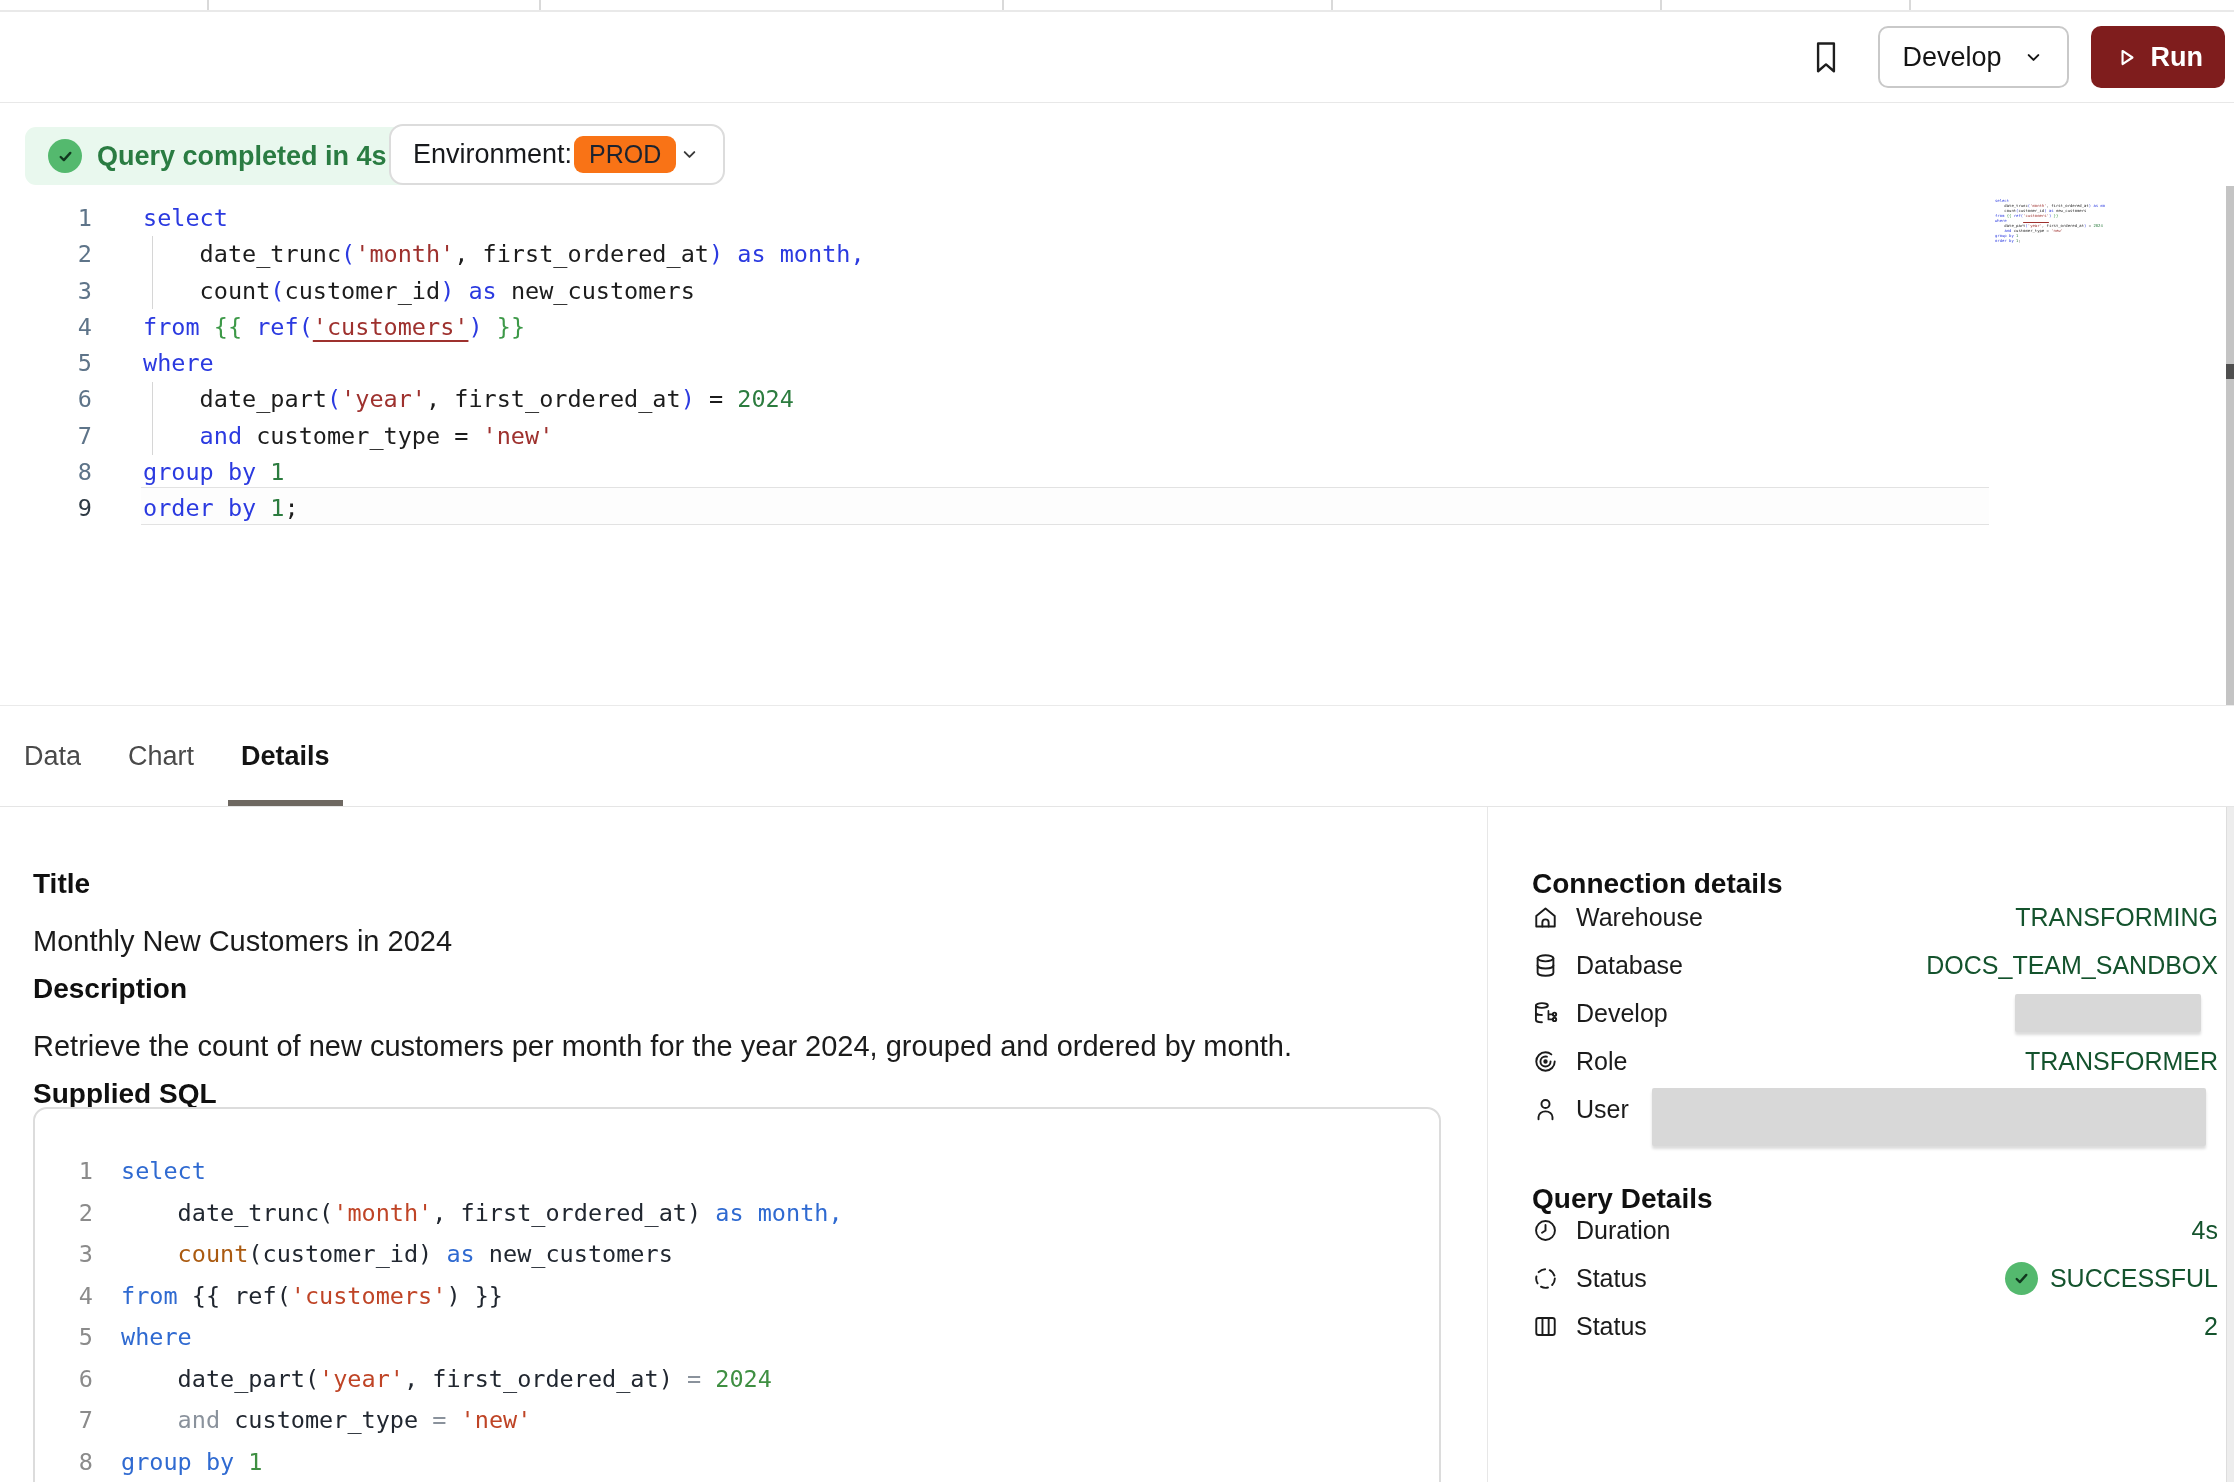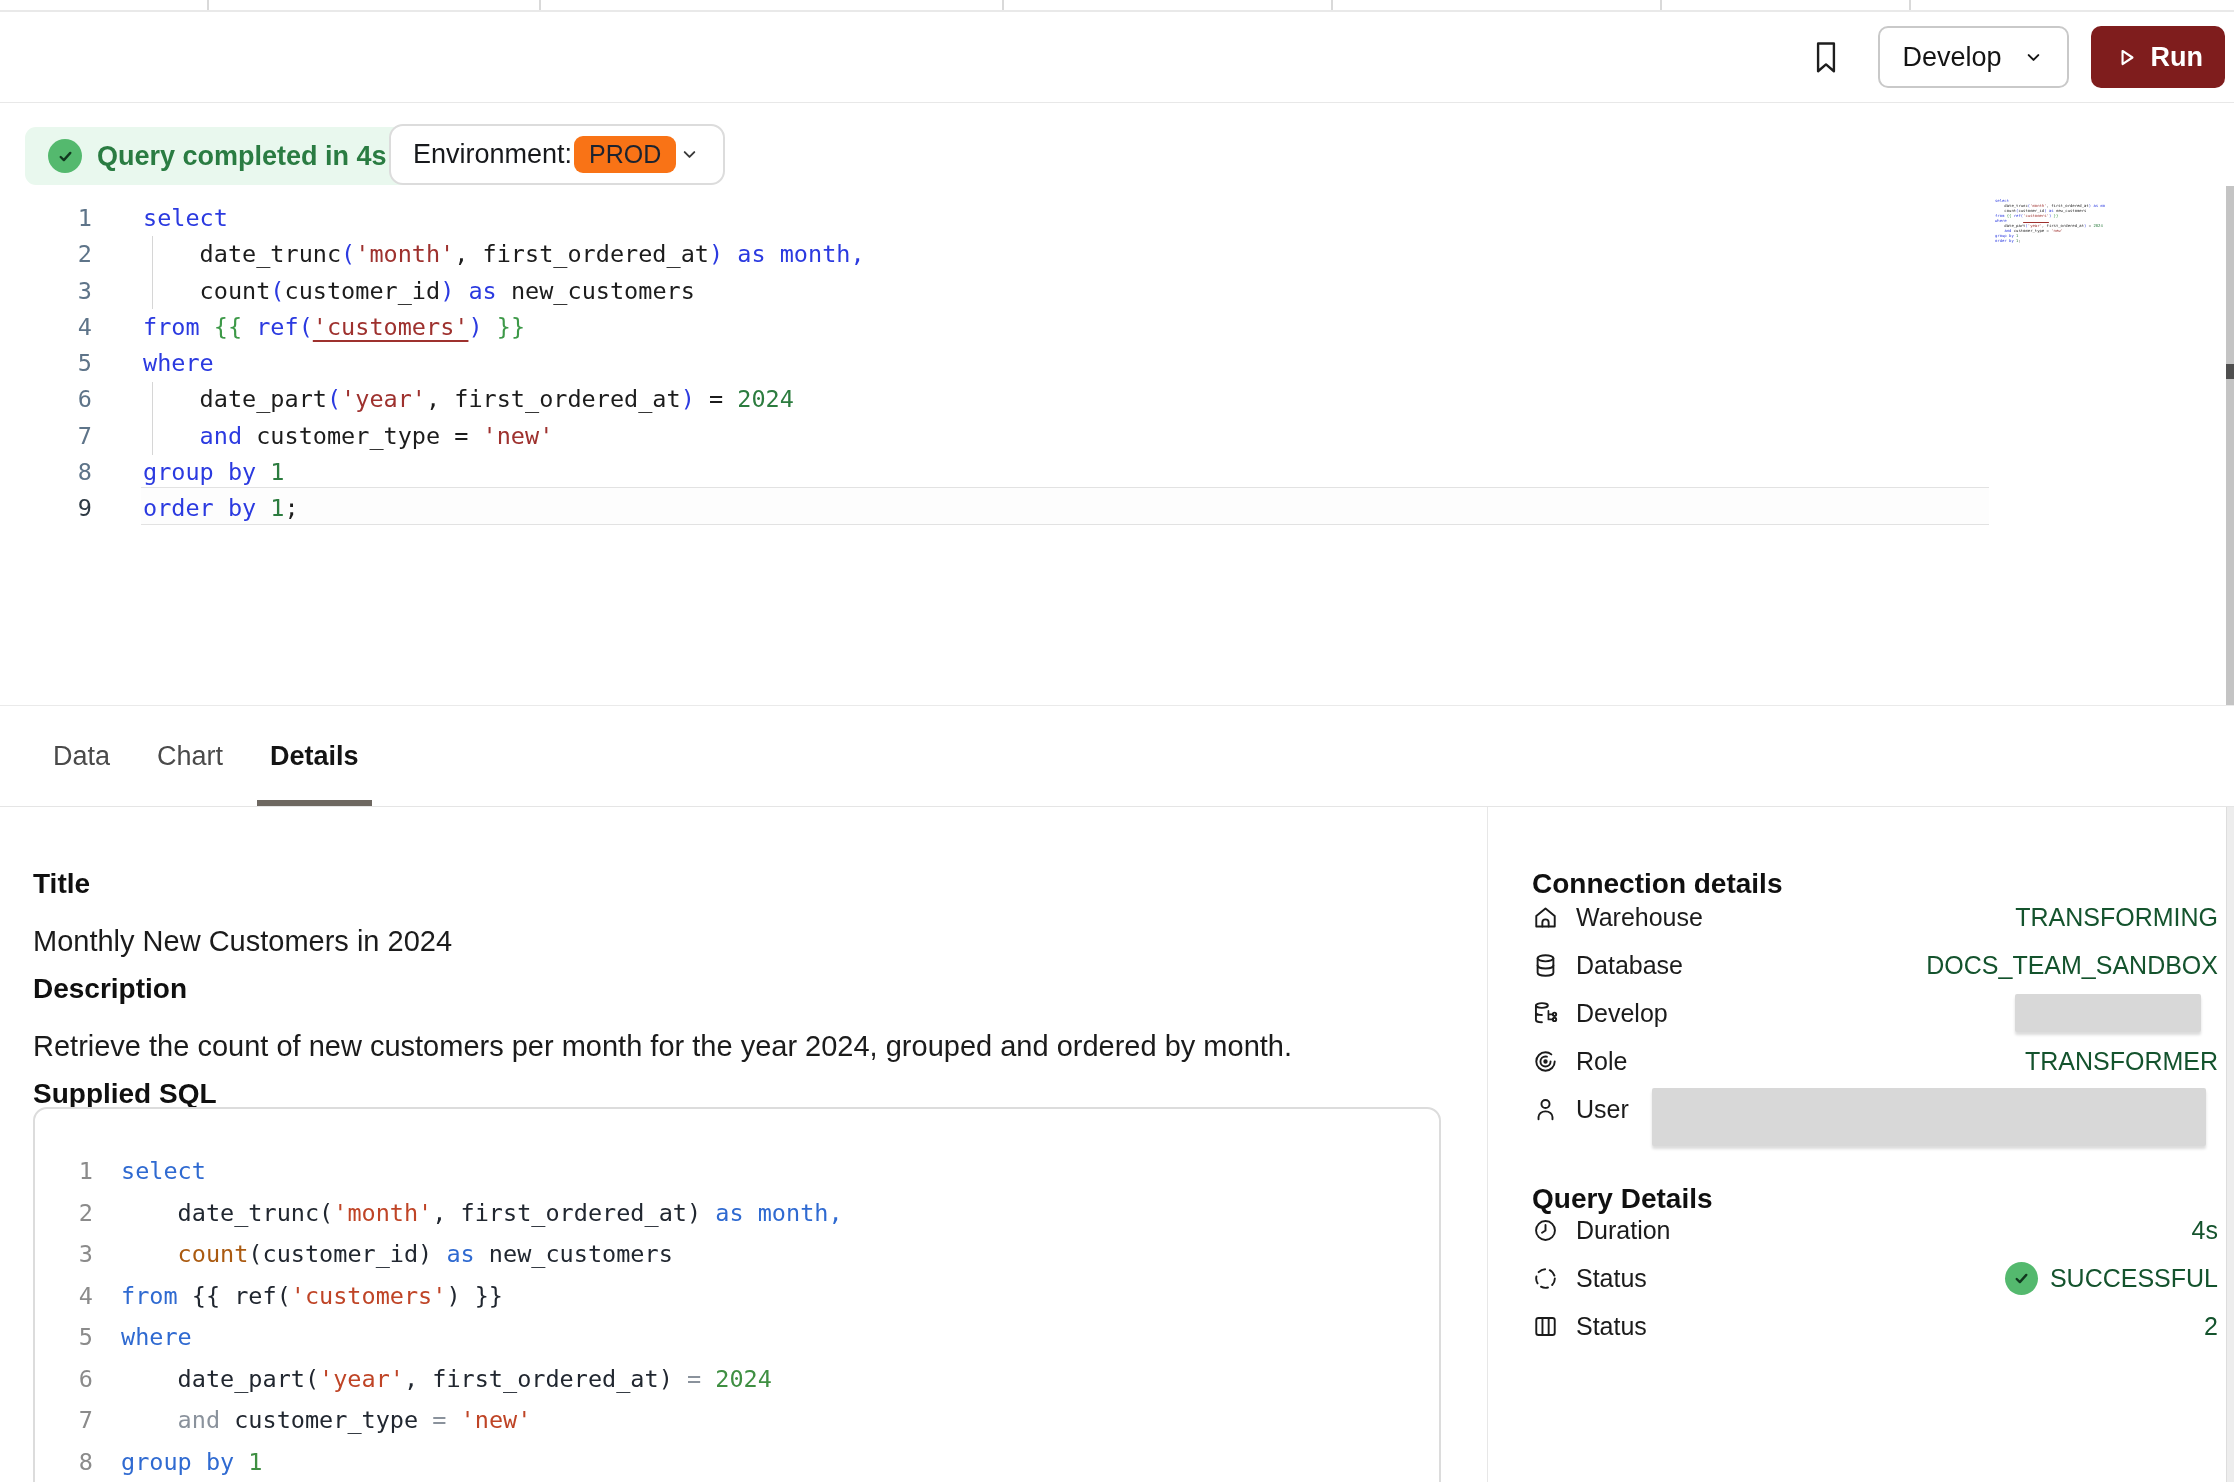--- a/index.html
+++ b/index.html
@@ -60,21 +60,21 @@
   .theme-ide .tk-jj{color:#3d9948}
   
   .minimap{position:absolute;left:1995px;top:12px;width:110px;height:52px;overflow:hidden;
            font-size:3.9px;cursor:pointer}
   .minimap .cl{height:5.05px;line-height:5.05px;white-space:pre}
   .ed-scrollbar{position:absolute;left:2226px;top:0;width:8px;height:519px;background:#c4c4c4}
   .ed-scrollbar .thumb{position:absolute;left:0;top:178px;width:8px;height:15px;background:#4f4f4f;cursor:pointer}
 
   
   .tabbar{position:absolute;left:0;top:705px;width:100%;height:102px;box-sizing:border-box;background:#fff;
-          border-top:1px solid #eaeaea;border-bottom:1px solid #e5e5e5;display:flex;align-items:center;padding-left:53px}
+          border-top:1px solid #eaeaea;border-bottom:1px solid #e5e5e5;display:flex;align-items:center;padding-left:24px}
   .tab{position:relative;height:100%;display:inline-flex;align-items:center;margin-right:47px;background:none;border:none;
        padding:0;font-family:"Liberation Sans",sans-serif;font-size:27px;color:#4a4a4a;cursor:pointer}
   .tab.active{color:#141414;font-weight:600}
   .tab-underline{position:absolute;left:-13px;right:-13px;bottom:0;height:6px;background:#6e6861}
 
   
   .sec-label{position:absolute;left:33px;font-size:28px;font-weight:700;color:#101010}
   .sec-text{position:absolute;left:33px;font-size:29px;color:#1b1b1b}
   .t-label{top:845px}.t-value{top:896px}
   .d-head{top:950px}.d-text{top:1001px}

